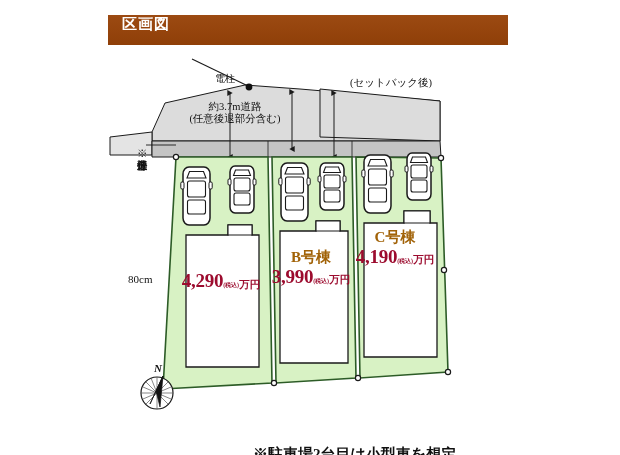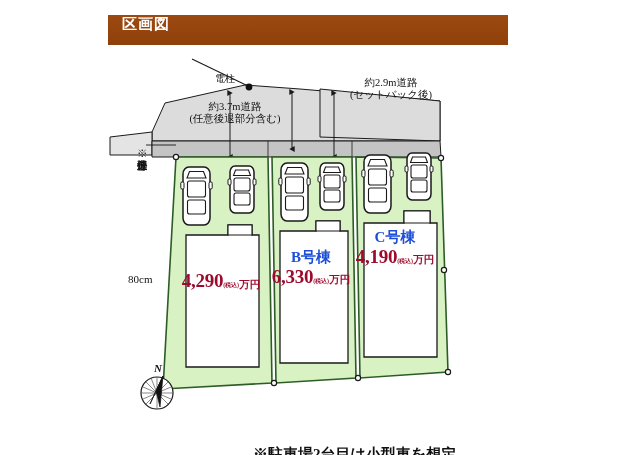--- a/index.html
+++ b/index.html
@@ -80,21 +80,21 @@
     writing-mode: horizontal-tb;
   }
 
   .lot-block {
     position: absolute;
     text-align: center;
   }
   .lot-name {
     font-size: 15px;
     font-weight: bold;
-    color: #1d4ed8;
+    color: #a16207;
     letter-spacing: 0px;
     line-height: 1.05;
   }
   .lot-price-row {
     display: flex;
     align-items: flex-end;
     justify-content: center;
     color: #9c0b2e;
     line-height: 1;
     margin-top: 1px;
@@ -255,21 +255,20 @@
       <path d="M 163,331 L 156,346 L 150,359 Z" fill="#ffffff" stroke="#111" stroke-width="0.8"></path>
     </g>
   </svg>
 
   <div class="ov label-road" style="left:176px; top:56px; width:118px;">
     <div>約3.7m道路</div>
     <div>(任意後退部分含む)</div>
   </div>
 
   <div class="ov label-road" style="left:336px; top:32px; width:110px;">
-    <div>約2.9m道路</div>
     <div>(セットバック後)</div>
   </div>
 
   <div class="ov label-pole" style="left:215px; top:28px;">電柱</div>
 
   <div class="ov label-vert" style="left:136px; top:96px; height:130px;">※任意後退部分</div>
   <div class="ov label-vert-num" style="left:128px; top:228px;">80cm</div>
 
   <div class="lot-block" style="left:178px; top:225px; width:86px;">
     <div class="lot-price-row">
@@ -277,21 +276,21 @@
       <span class="lot-price-unitwrap">
         <span class="lot-price-tax">(税込)</span>
         <span class="lot-price-unit">万円</span>
       </span>
     </div>
   </div>
 
   <div class="lot-block" style="left:268px; top:205px; width:86px;">
     <div class="lot-name">B号棟</div>
     <div class="lot-price-row">
-      <span class="lot-price-num">6,330</span>
+      <span class="lot-price-num">3,990</span>
       <span class="lot-price-unitwrap">
         <span class="lot-price-tax">(税込)</span>
         <span class="lot-price-unit">万円</span>
       </span>
     </div>
   </div>
 
   <div class="lot-block" style="left:352px; top:185px; width:86px;">
     <div class="lot-name">C号棟</div>
     <div class="lot-price-row">

